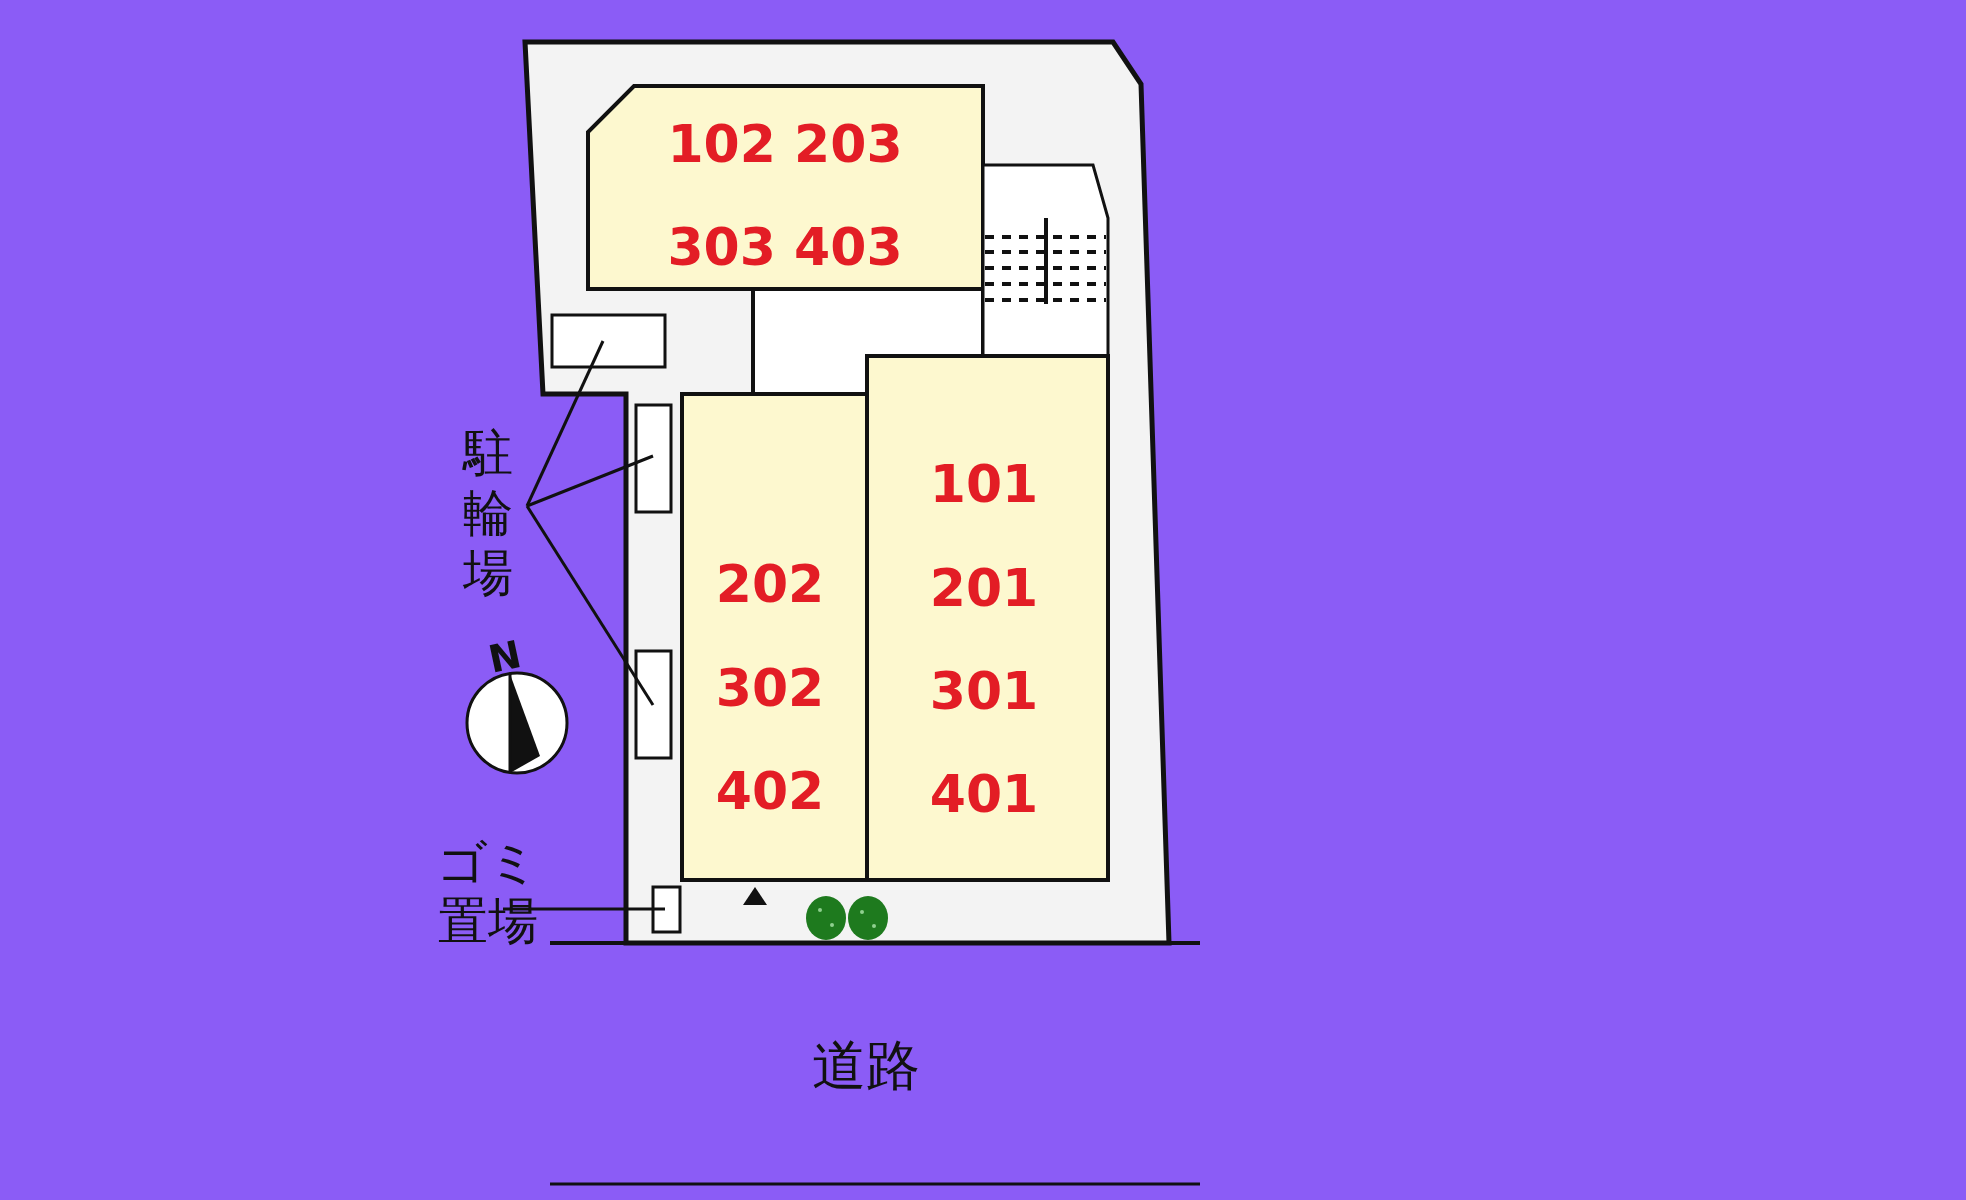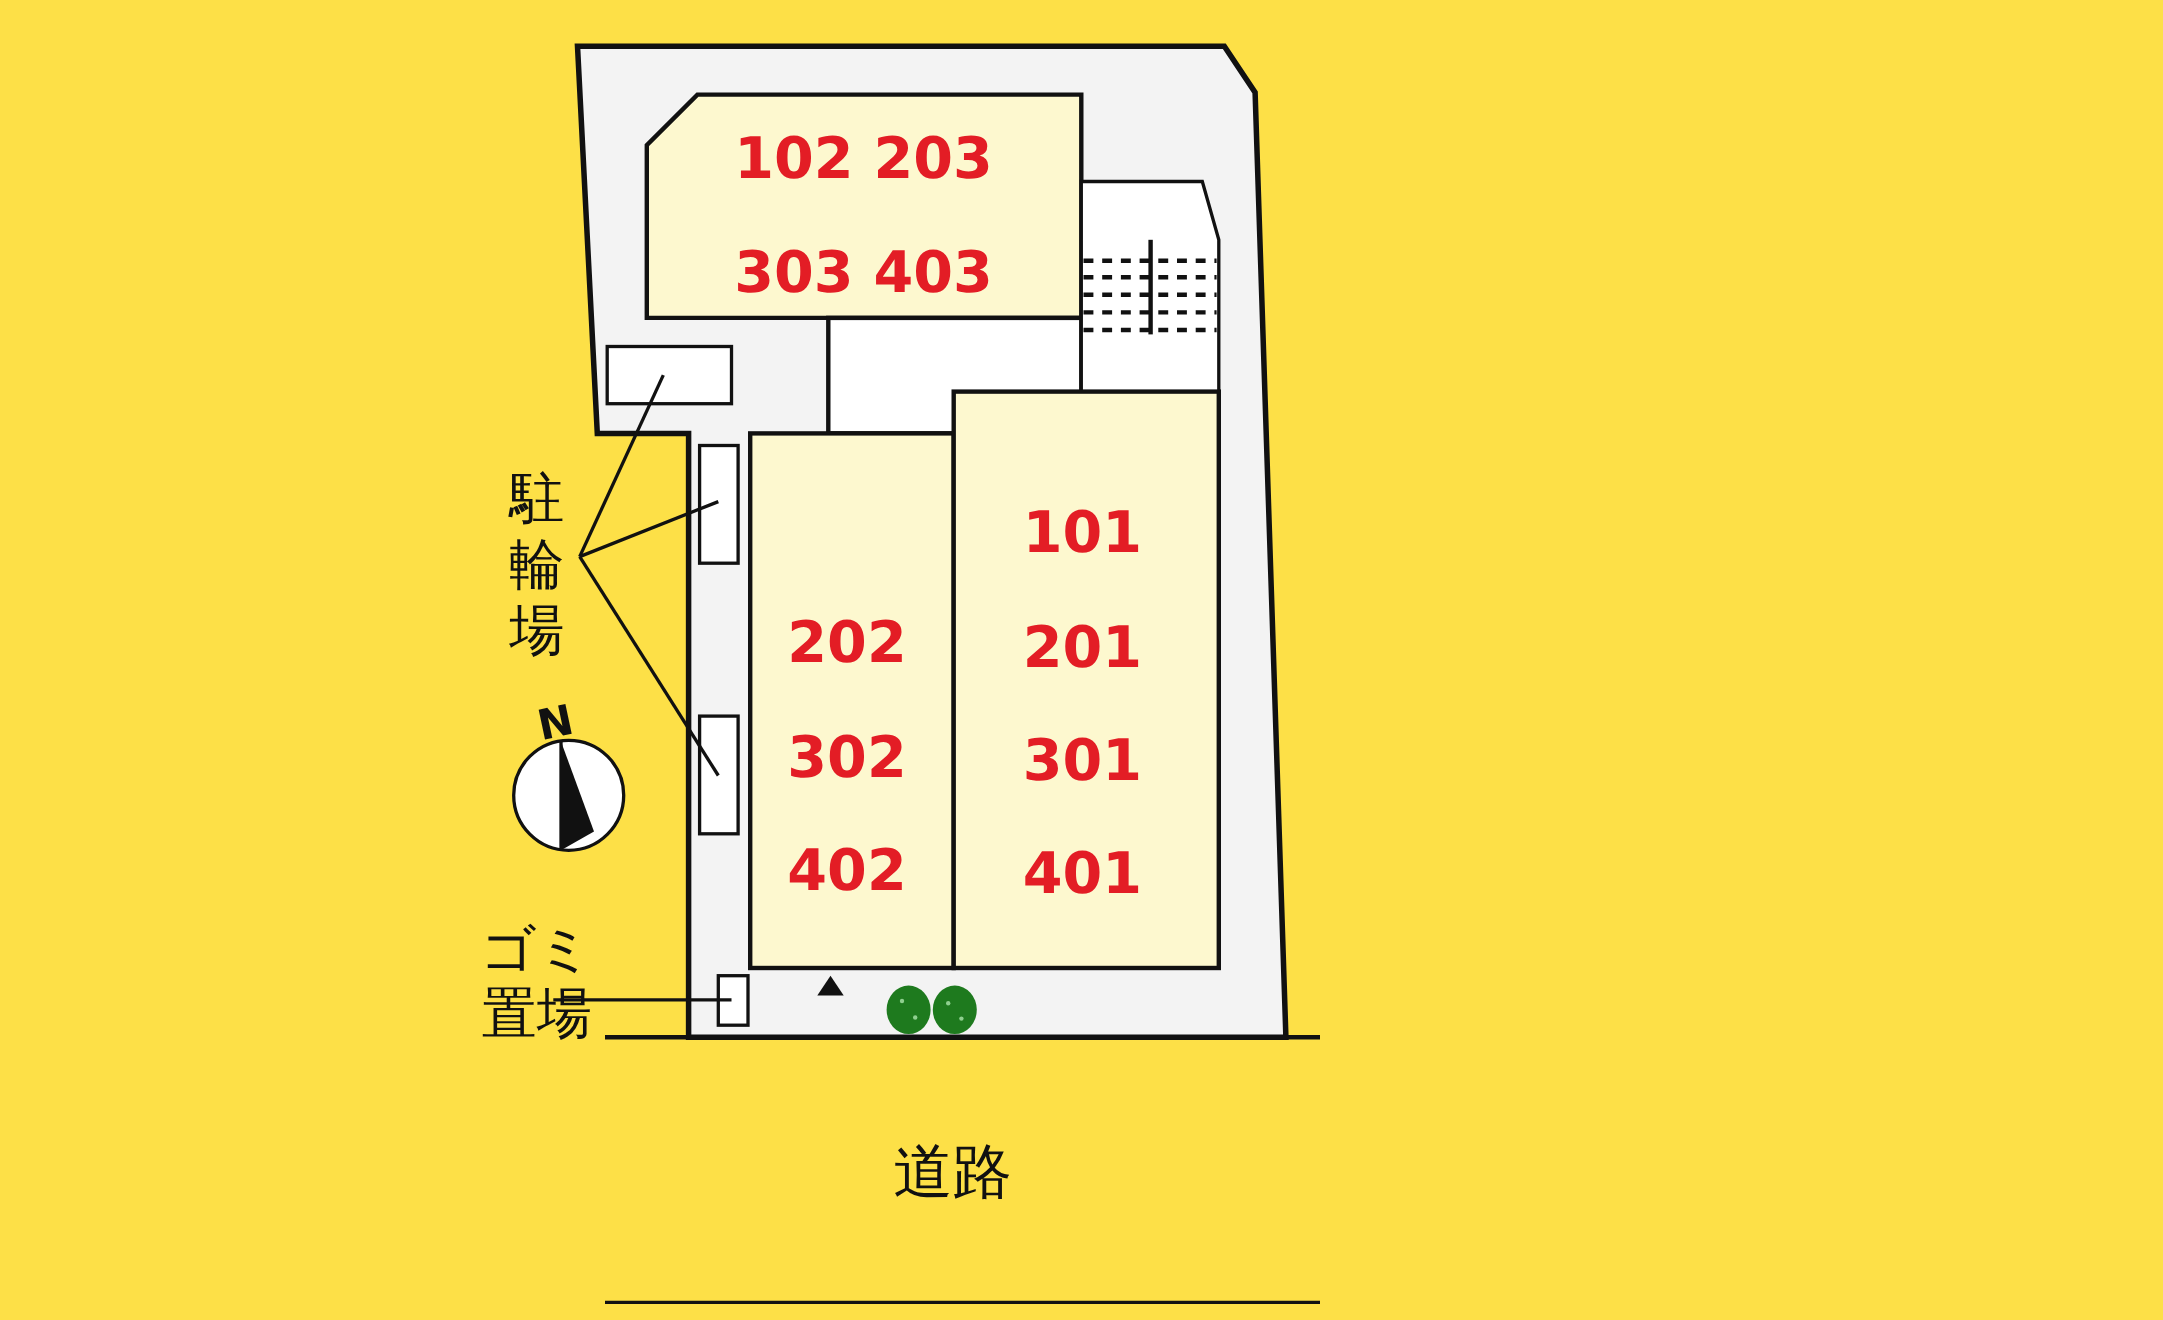--- a/index.html
+++ b/index.html
@@ -1,16 +1,16 @@
 <!DOCTYPE html>
 <html><head>
 <meta charset="utf-8">
 <style>
   html,body{margin:0;padding:0;background:#ffffff;}
-  #stage{position:relative;width:1966px;height:1200px;overflow:hidden;background:#fde047;}
+  #stage{position:relative;width:1966px;height:1200px;overflow:hidden;background:#8b5cf6;}
   svg{position:absolute;left:0;top:0;}
   .unit{font-family:"DejaVu Sans","Liberation Sans",sans-serif;font-weight:bold;font-size:52px;fill:#e31d25;}
   .label{font-family:"DejaVu Sans","Liberation Sans",sans-serif;font-size:50px;fill:#111;}
   .road{font-family:"DejaVu Sans","Liberation Sans",sans-serif;font-size:54px;fill:#111;}
   .north{font-family:"DejaVu Sans","Liberation Sans",sans-serif;font-weight:bold;font-size:38px;fill:#111;}
 </style>
 </head>
 <body>
 
 <div id="stage">

